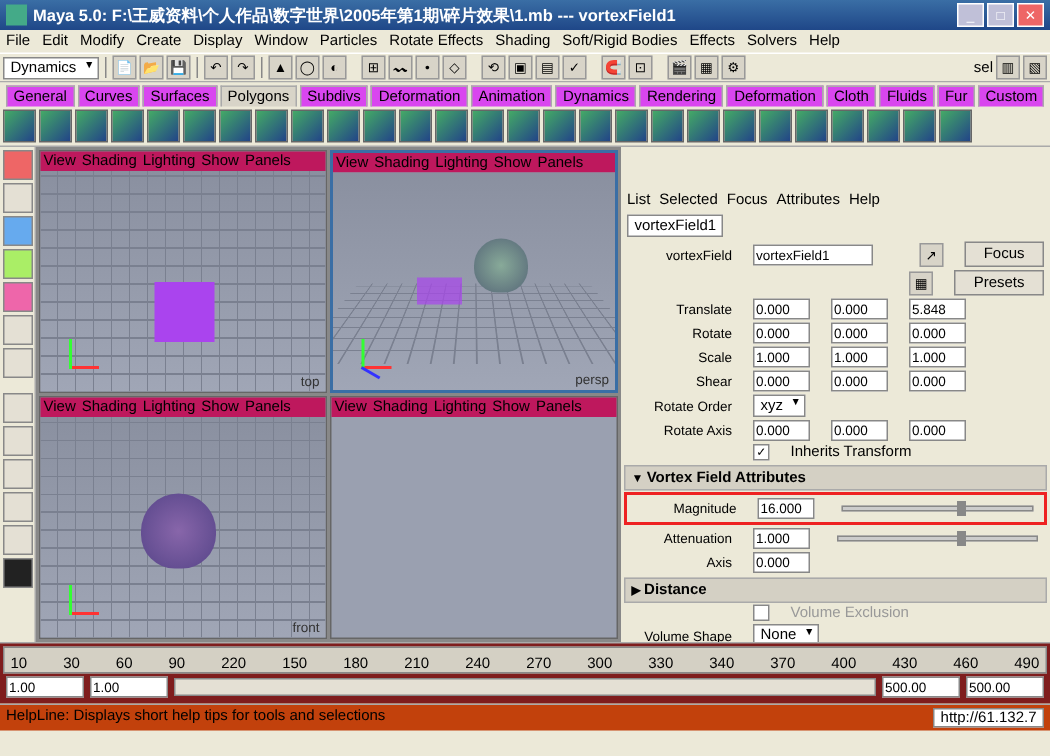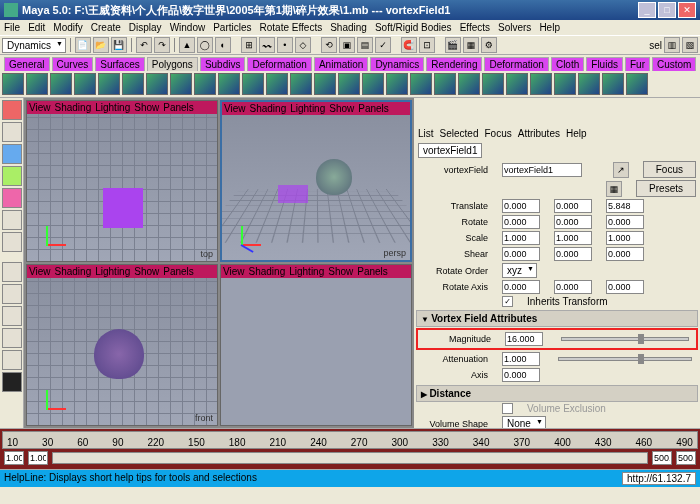--- a/index.html
+++ b/index.html
@@ -44,23 +44,23 @@
 .section-head { background: #d4d0c4; padding: 2px 4px; font-size: 10px; font-weight: bold; border: 1px solid #aaa; margin-top: 2px; }
 .section-head::before { content: "▼ "; font-size: 8px; }
 .section-head.collapsed::before { content: "▶ "; }
 .highlight { border: 2px solid #e22; padding: 1px; margin: 1px 0; }
 .slider { flex: 1; height: 4px; background: #ccc; border: 1px solid #888; position: relative; margin: 0 4px; }
 .slider::after { content: ""; width: 6px; height: 10px; background: #888; position: absolute; top: -4px; left: 60%; }
 .attr-btn { border: 1px solid #888; background: #e4e0d4; padding: 2px 12px; font-size: 10px; }
 .timeline { background: #7f1d1d; border-top: 1px solid #aaa; padding: 2px; }
 .ticks { height: 18px; background: #d4d0c4; border: 1px solid #888; position: relative; display: flex; justify-content: space-between; padding: 0 4px; align-items: flex-end; font-size: 8px; }
 .range-row { display: flex; gap: 4px; align-items: center; padding: 2px; }
-.range-input { width: 20px; border: 1px solid #888; background: #fff; font-size: 9px; padding: 1px; }
+.range-input { width: 52px; border: 1px solid #888; background: #fff; font-size: 9px; padding: 1px; }
 .range-bar { flex: 1; height: 12px; background: #e4e0d4; border: 1px solid #888; }
-.status { background: #0ea5e9; border-top: 1px solid #aaa; padding: 2px 4px; font-size: 9px; display: flex; }
+.status { background: #c2410c; border-top: 1px solid #aaa; padding: 2px 4px; font-size: 9px; display: flex; }
 .checkbox { width: 11px; height: 11px; border: 1px solid #888; background: #fff; display: inline-flex; align-items: center; justify-content: center; font-size: 8px; }
 </style>
 </head>
 <body>
 
 <div class="titlebar">
   <div class="icon"></div>
   <div class="title">Maya 5.0: F:\王威资料\个人作品\数字世界\2005年第1期\碎片效果\1.mb --- vortexField1</div>
   <div class="winbtn">_</div>
   <div class="winbtn">□</div>

